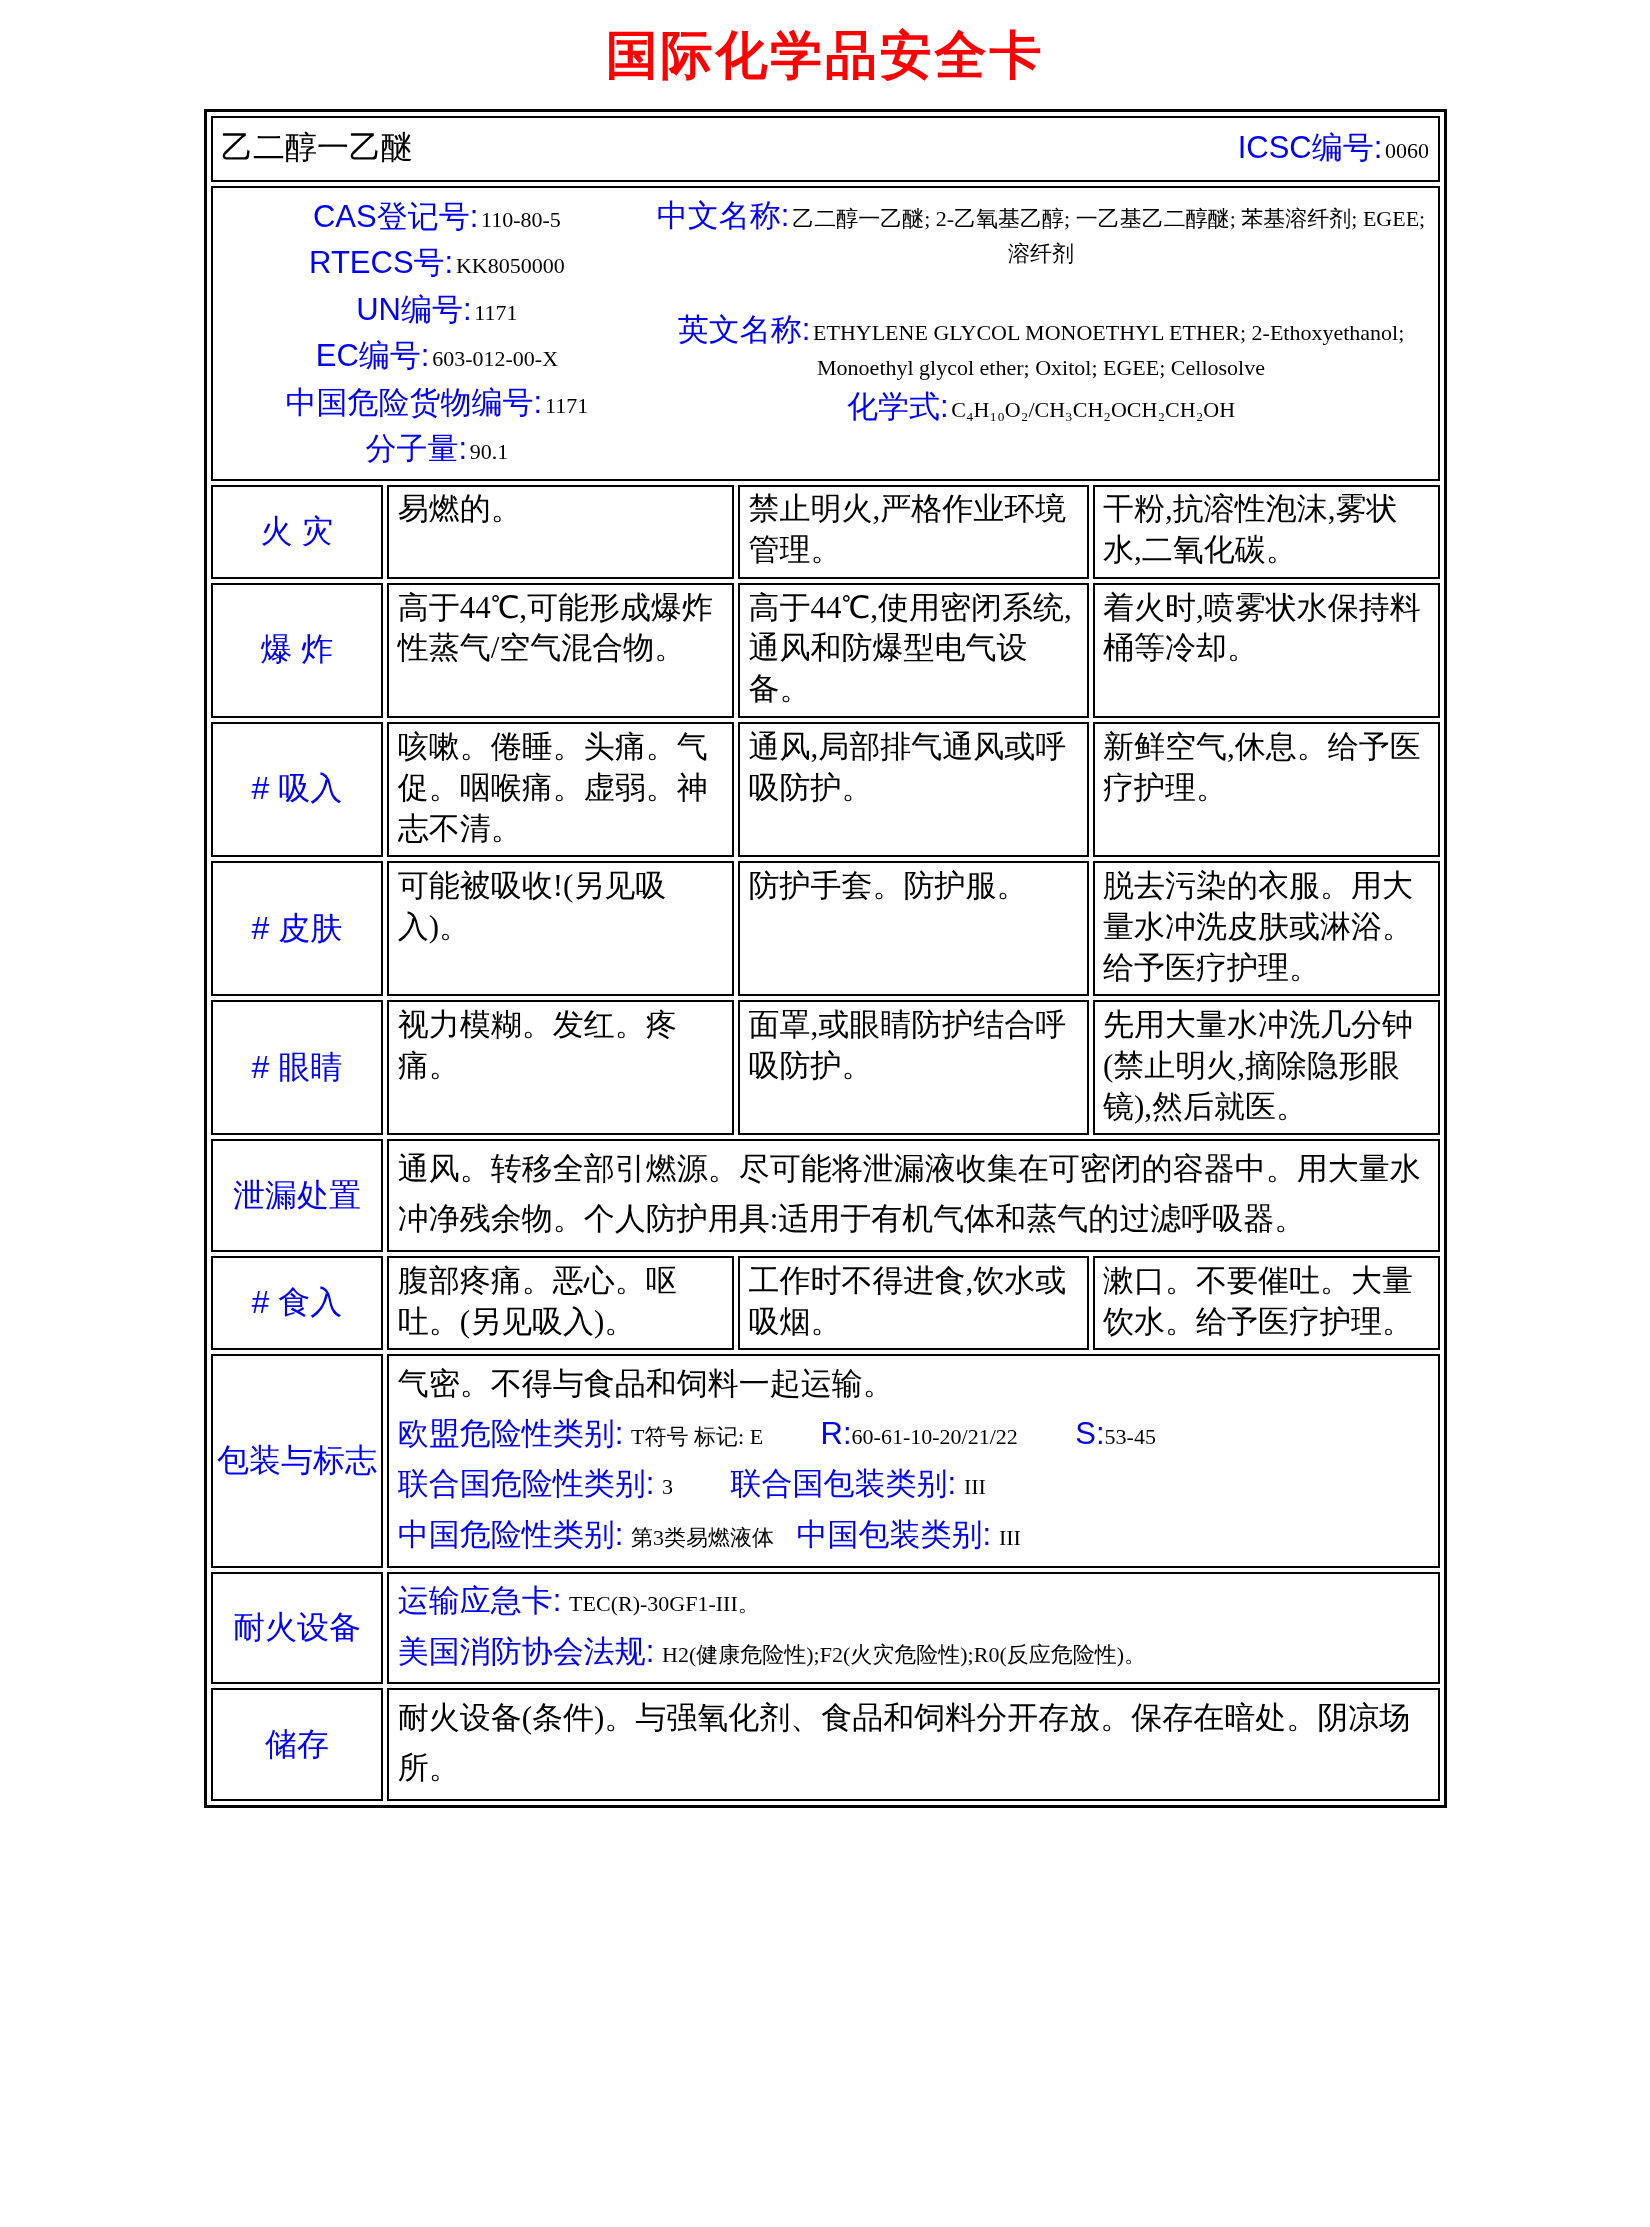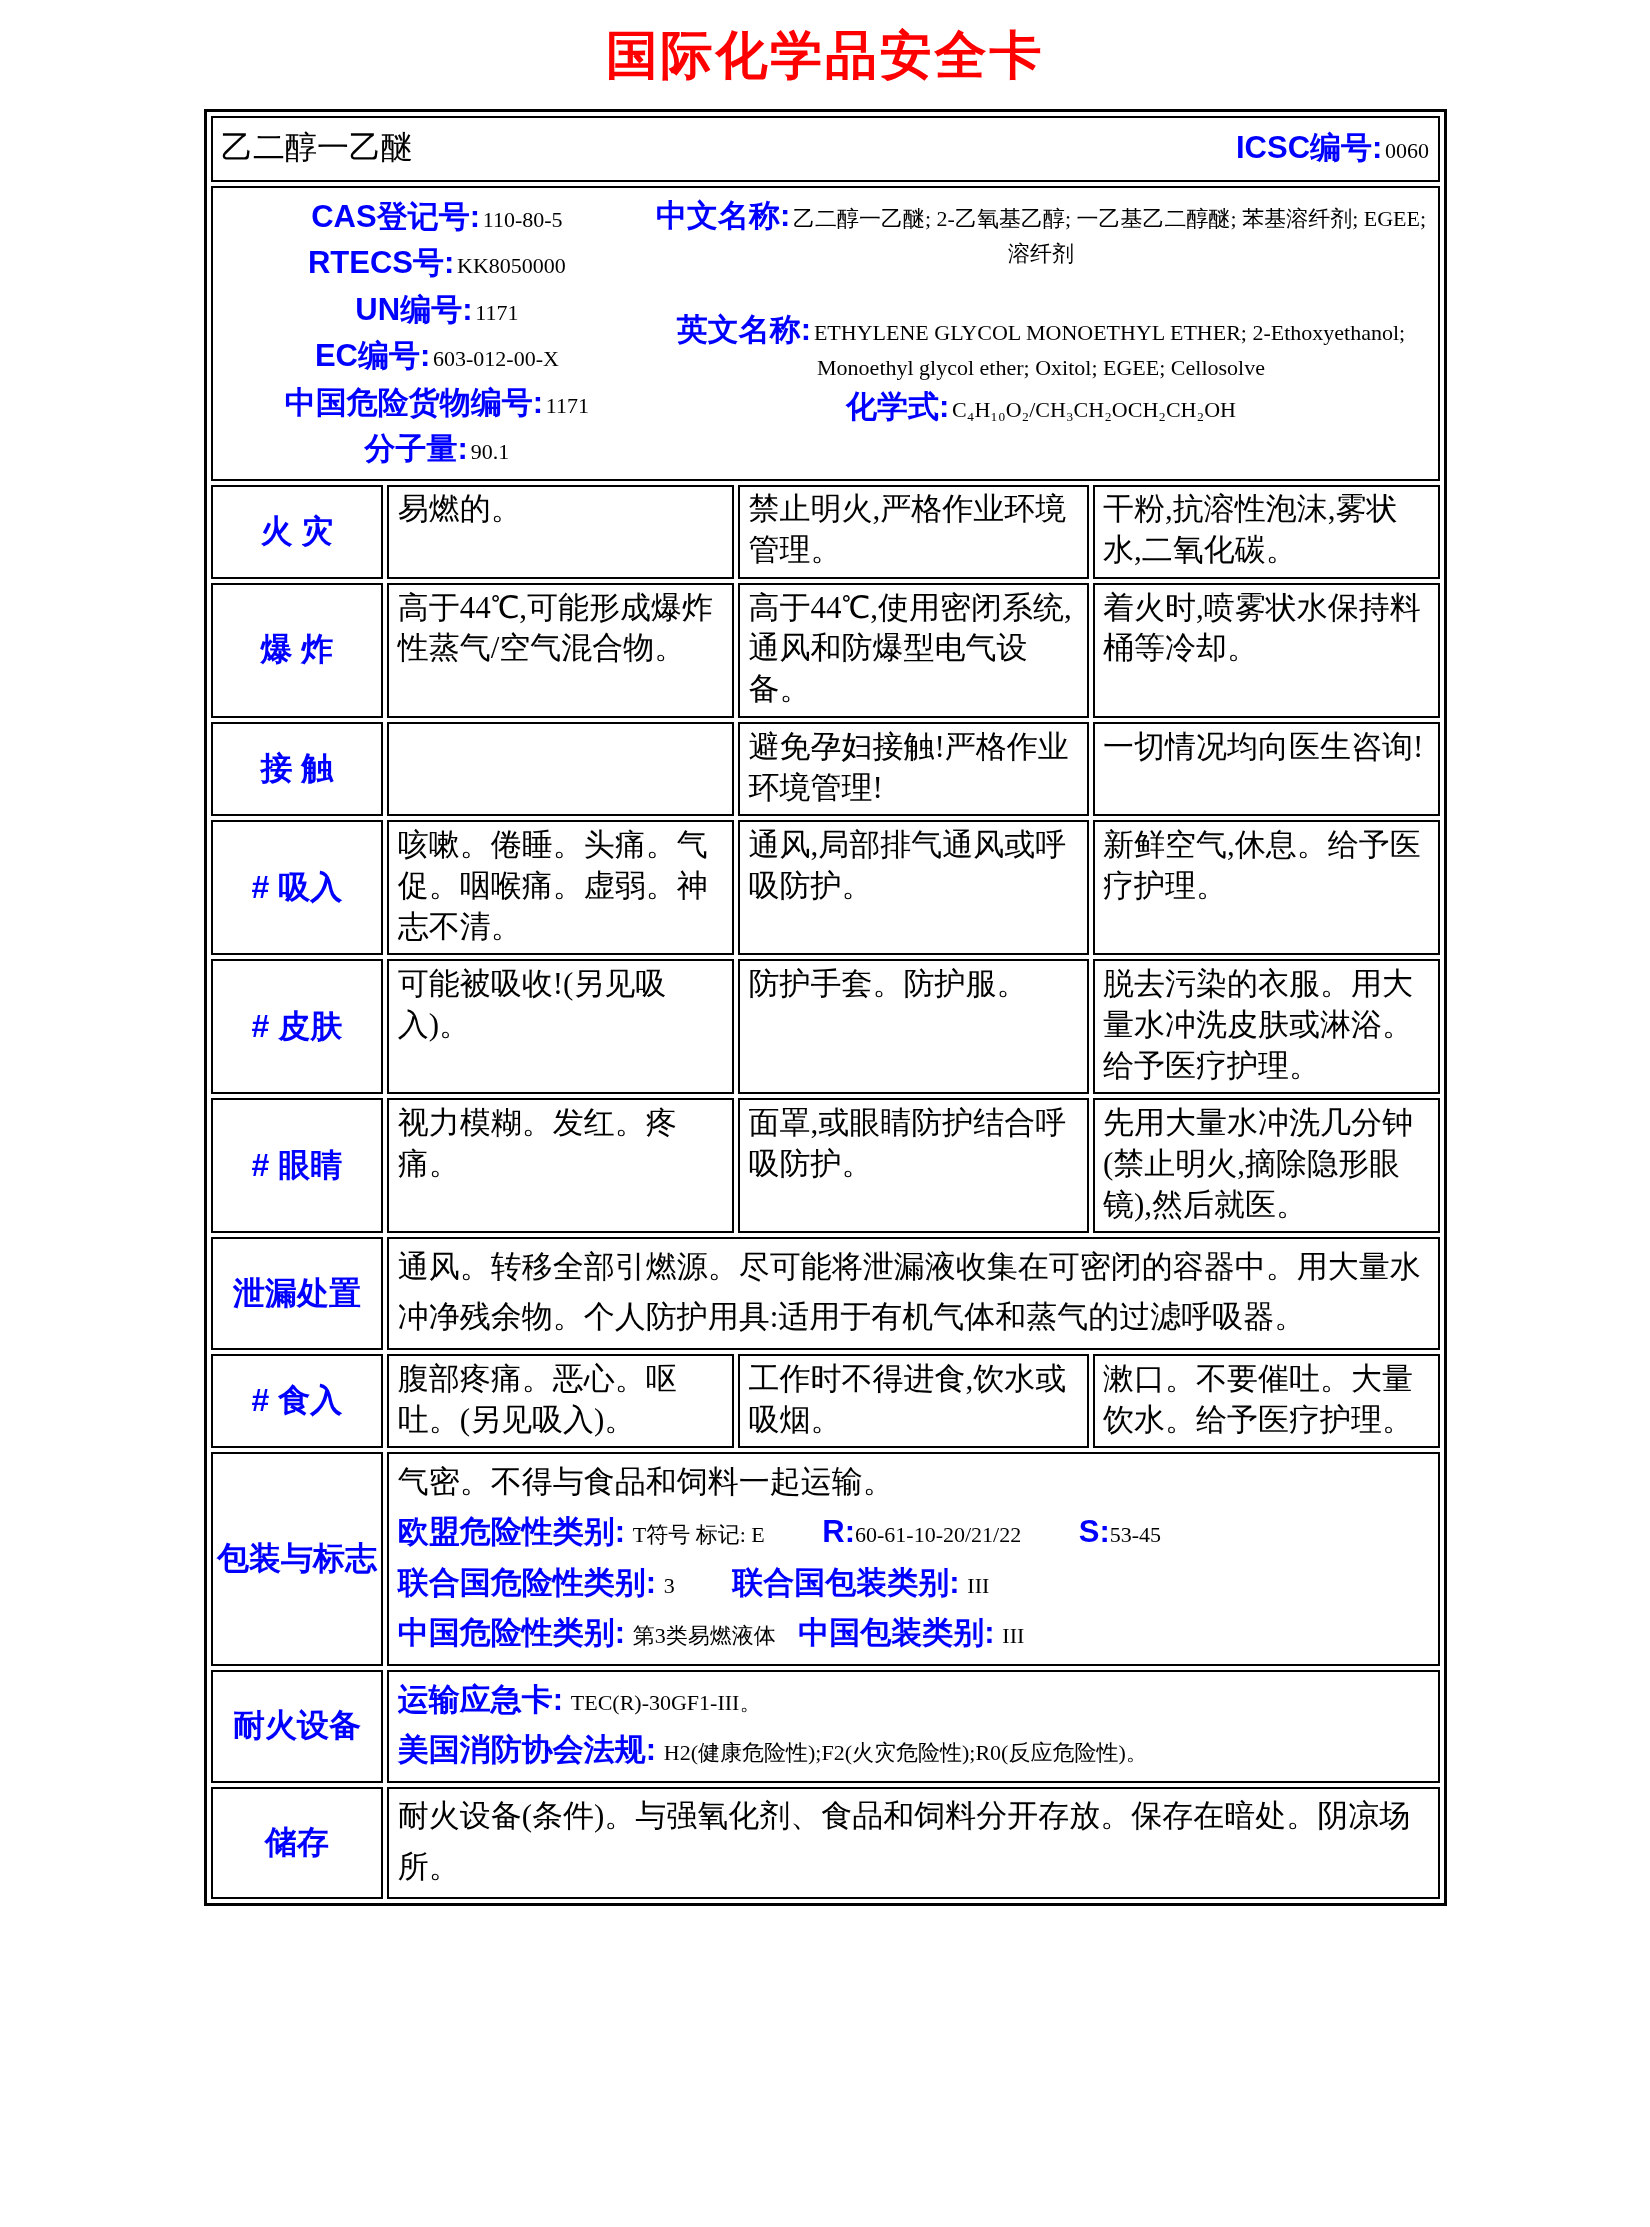--- a/index.html
+++ b/index.html
@@ -37,21 +37,21 @@
   col.c3 { width: 28.8%; }
   col.c4 { width: 28.5%; }
 
   .name-cell { height: 54px; vertical-align: middle; }
   .name-flex { display: flex; justify-content: space-between; align-items: center; }
   .substance-name { font-size: 32px; color: #000; }
   .icsc-group { white-space: nowrap; }
 
   .blab {
     color: #0000ff;
-    font-weight: bold;
+    font-weight: normal;
     font-family: "Liberation Sans", sans-serif;
     font-size: 31px;
   }
   .bval { color: #000000; font-family: "Liberation Serif", serif; font-size: 22px; }
 
   .id-cell { height: 273px; text-align: center; }
   .id-flex { display: flex; }
   .id-left { width: 432px; line-height: 1.5; padding-top: 2.8px; }
   .id-line { white-space: nowrap; }
   .id-right { flex: 1; line-height: 1.42; padding-top: 2.8px; }
@@ -164,26 +164,20 @@
     <td class="body-cell">干粉,抗溶性泡沫,雾状水,二氧化碳。</td>
   </tr>
 
   <tr>
     <td class="rowlabel"><span class="blab">爆 炸</span></td>
     <td class="body-cell">高于44℃,可能形成爆炸性蒸气/空气混合物。</td>
     <td class="body-cell">高于44℃,使用密闭系统,通风和防爆型电气设备。</td>
     <td class="body-cell">着火时,喷雾状水保持料桶等冷却。</td>
   </tr>
 
-  <tr>
-    <td class="rowlabel"><span class="blab">接 触</span></td>
-    <td class="body-cell"></td>
-    <td class="body-cell">避免孕妇接触!严格作业环境管理!</td>
-    <td class="body-cell">一切情况均向医生咨询!</td>
-  </tr>
 
   <tr>
     <td class="rowlabel"><span class="blab"># 吸入</span></td>
     <td class="body-cell">咳嗽。倦睡。头痛。气促。咽喉痛。虚弱。神志不清。</td>
     <td class="body-cell">通风,局部排气通风或呼吸防护。</td>
     <td class="body-cell">新鲜空气,休息。给予医疗护理。</td>
   </tr>
 
   <tr>
     <td class="rowlabel"><span class="blab"># 皮肤</span></td>

